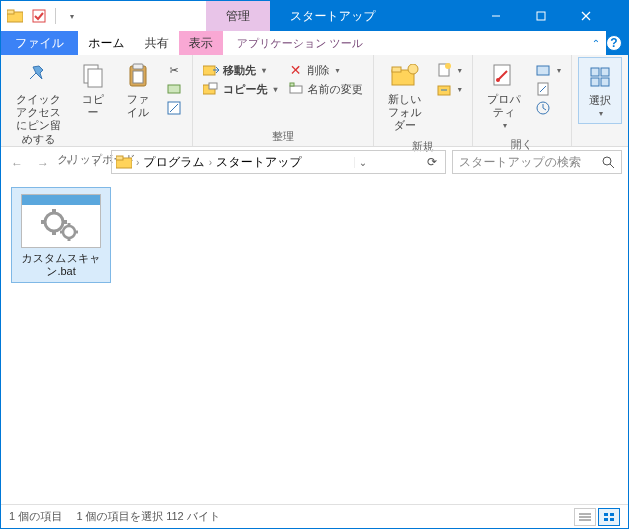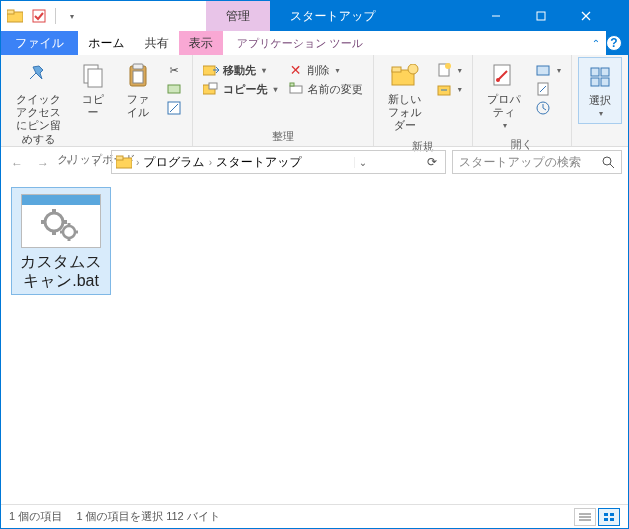--- a/index.html
+++ b/index.html
@@ -51,21 +51,21 @@
   .refresh { margin-left: auto; color: #555; padding: 0 4px; }
   .addr-caret { color: #666; font-size: 10px; padding: 0 4px; border-left: 1px solid #eee; }
   .search-box { width: 170px; height: 24px; border: 1px solid #ccc; display: flex; align-items: center; padding: 0 6px; font-size: 12px; color: #888; }
   .search-icon { margin-left: auto; color: #555; }
   
   
   .content { flex: 1; padding: 10px; overflow: auto; }
   .file-item { width: 100px; border: 1px solid #7fb8e6; background: #d8ebfb; padding: 6px 2px 4px 2px; display: flex; flex-direction: column; align-items: center; gap: 4px; }
   .file-thumb { width: 80px; height: 54px; background: #fff; border: 1px solid #bbb; position: relative; display: flex; align-items: center; justify-content: center; }
   .file-thumb::before { content:""; position:absolute; top:0; left:0; right:0; height:10px; background:#5aa7dd; }
-  .file-label { font-size: 16px; text-align: center; color: #222; line-height: 1.2; }
+  .file-label { font-size: 11px; text-align: center; color: #222; line-height: 1.2; }
   
   
   .statusbar { height: 24px; border-top: 1px solid #e0e0e0; display: flex; align-items: center; padding: 0 8px; font-size: 11px; color: #555; gap: 14px; }
   .view-toggle { margin-left: auto; display: flex; gap: 2px; }
   .vt-btn { width: 22px; height: 18px; border: 1px solid #ccc; display: flex; align-items: center; justify-content: center; font-size: 9px; }
   .vt-btn.active { border-color: #0078d7; background: #e6f2fb; }
 
   svg { display: block; }
 </style>
 </head>

